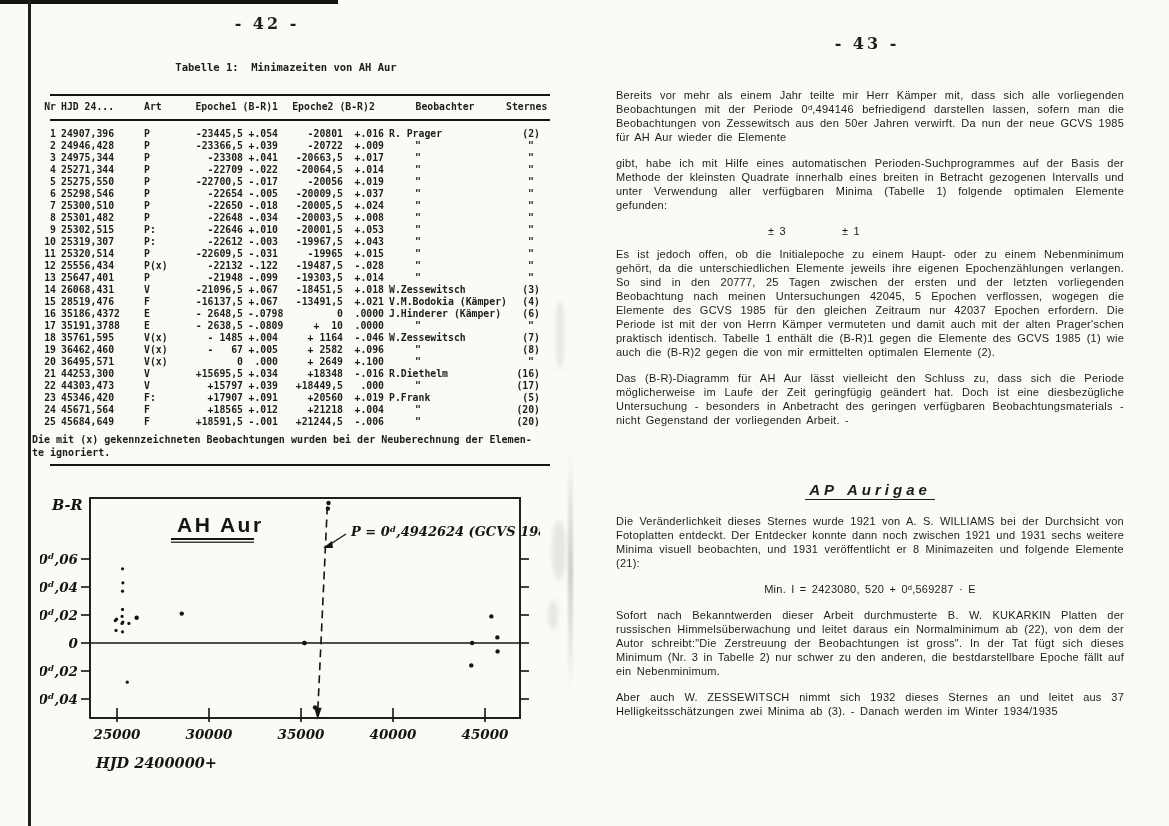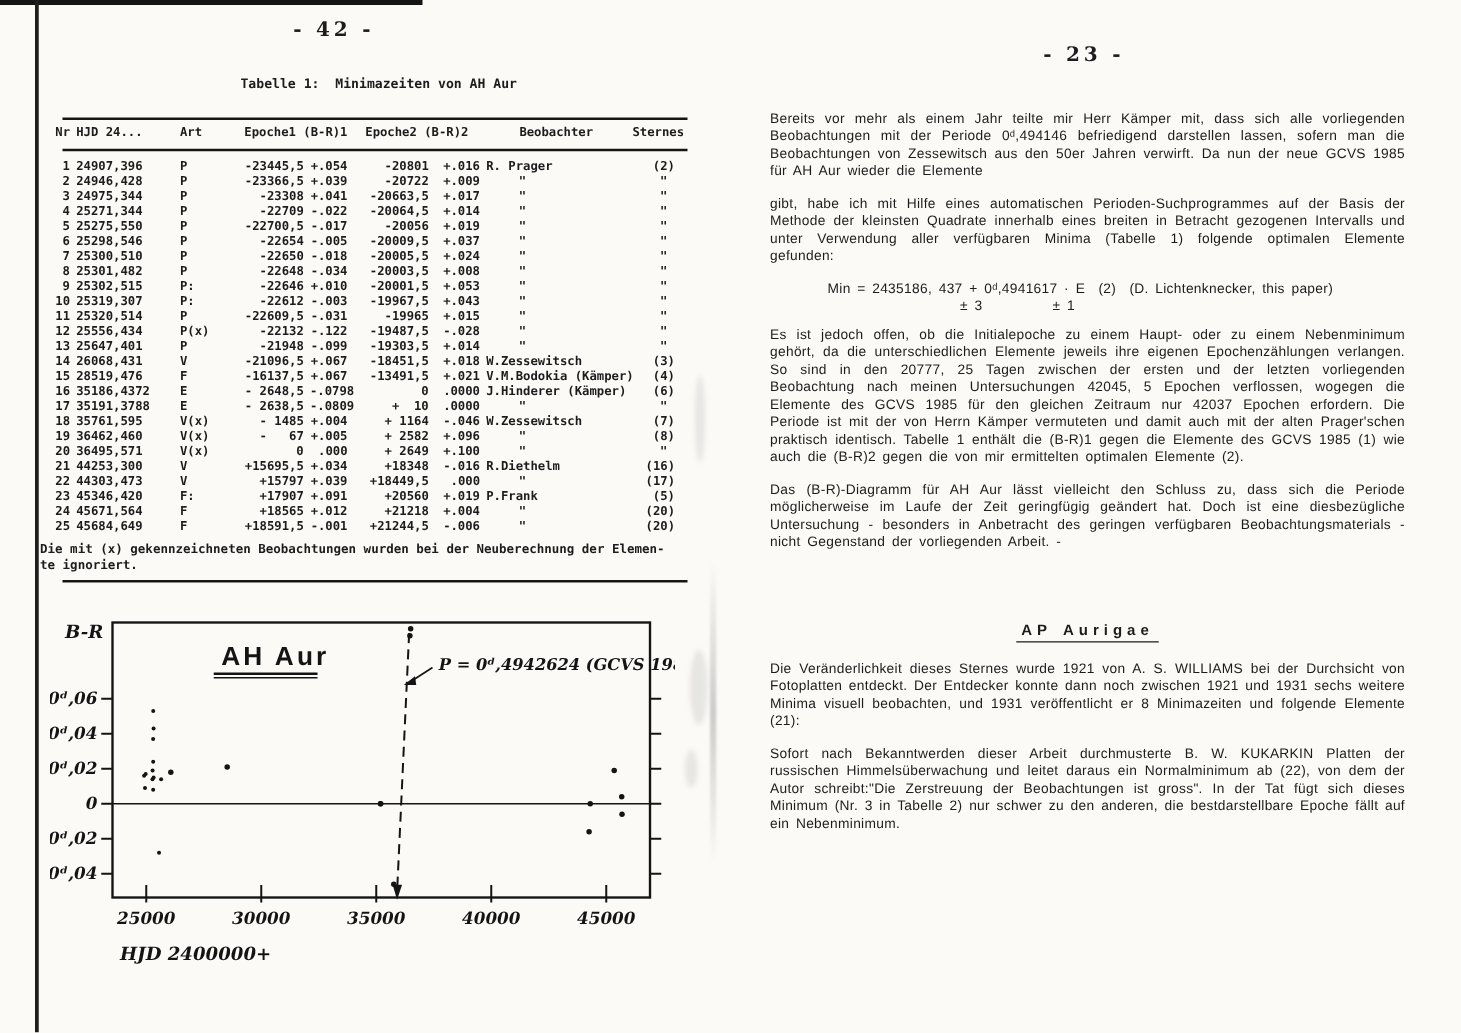--- a/index.html
+++ b/index.html
@@ -14,21 +14,21 @@
   .gutter-shadow{position:absolute;left:568px;top:450px;width:5px;height:240px;
     background:linear-gradient(to bottom,rgba(120,120,120,0),rgba(120,120,120,.35),rgba(120,120,120,0));
     filter:blur(1px);}
   .smudge{position:absolute;background:rgba(140,140,140,.18);border-radius:50%;filter:blur(2px);}
   
   .pagenum{position:absolute;width:110px;text-align:center;
     font:bold 16px "DejaVu Serif",serif;letter-spacing:3px;}
   #pn42{left:212px;top:14px;}
   #pn43{left:812px;top:34px;}
   
-  #tbl-title{position:absolute;left:57px;top:61px;width:492px;text-align:center;
+  #tbl-title{position:absolute;left:40px;top:61px;width:492px;text-align:center;
     font:bold 10.5px "DejaVu Sans Mono",monospace;white-space:pre;}
   .rule{position:absolute;left:50px;width:500px;background:#151515;}
   #rule-top{top:94px;height:2px;}
   #rule-mid{top:119px;height:1.6px;}
   #rule-bot{top:464px;height:1.6px;}
   .tbl-grid{display:grid;grid-template-columns:20px 78px 36px 58px 30px 60px 36px 112px 34px;
     column-gap:5px;font:bold 9.8px/12px "DejaVu Sans Mono",monospace;white-space:pre;}
   #tbl-head{position:absolute;left:36px;top:101px;width:516px;}
   #tbl-body{position:absolute;left:36px;top:128px;width:516px;}
   #tbl-body .row{display:contents;}
@@ -59,22 +59,22 @@
   
   #right-col{position:absolute;left:616px;top:88px;width:508px;
     font-size:11px;line-height:14px;letter-spacing:.25px;word-spacing:2px;text-align:justify;}
   #right-col p{margin:0 0 12px 0;}
   .formula{text-align:center;margin:2px 0 12px 0;white-space:pre;}
   .formula.left{text-align:left;padding-left:46px;margin-bottom:0;}
   .pm-row{position:relative;height:13px;margin-bottom:10px;}
   .pm-row span{position:absolute;top:0;}
   #pm-a{left:152px;} #pm-b{left:226px;}
   .section-heading-wrap{text-align:center;margin:56px 0 14px 0;}
-  .section-heading{display:inline-block;font-weight:bold;font-size:12px;
-    letter-spacing:4px;border-bottom:1.6px solid #1c1c1c;padding:0 4px 2px 4px;}
+  .section-heading{display:inline-block;font-weight:bold;font-size:15px;
+    letter-spacing:4px;border-bottom:1.6px solid #1c1c1c;padding:0 4px 2px 4px;font-style:italic;}
 </style>
 </head>
 <body>
 
 <div class="top-streak"></div>
 <div class="left-edge"></div>
 <div class="gutter-shadow"></div>
 <div class="smudge" style="left:552px;top:520px;width:14px;height:60px;"></div>
 <div class="smudge" style="left:548px;top:600px;width:10px;height:30px;"></div>
 <div class="smudge" style="left:556px;top:300px;width:8px;height:70px;"></div>
@@ -177,30 +177,31 @@
         <circle cx="288.52639999999997" cy="25" r="2.2" fill="#141414"></circle>
         <circle cx="431.2552" cy="187.4" r="2.2" fill="#141414"></circle>
         <circle cx="432.1752" cy="165" r="2.2" fill="#141414"></circle>
         <circle cx="451.3664" cy="138.4" r="2.2" fill="#141414"></circle>
         <circle cx="457.3648" cy="159.4" r="2.2" fill="#141414"></circle>
         <circle cx="457.604" cy="173.4" r="2.2" fill="#141414"></circle>
       </g>
 </svg>
 </div>
 
-<div class="pagenum" id="pn43">- 23 -</div>
+<div class="pagenum" id="pn43">- 43 -</div>
 
 <div id="right-col">
   <p>Bereits vor mehr als einem Jahr teilte mir Herr Kämper mit, dass sich alle vorliegenden Beobachtungen mit der Periode 0ᵈ,494146 befriedigend darstellen lassen, sofern man die Beobachtungen von Zessewitsch aus den 50er Jahren verwirft. Da nun der neue GCVS 1985 für AH Aur wieder die Elemente</p>
   <p>gibt, habe ich mit Hilfe eines automatischen Perioden-Suchprogrammes auf der Basis der Methode der kleinsten Quadrate innerhalb eines breiten in Betracht gezogenen Intervalls und unter Verwendung aller verfügbaren Minima (Tabelle 1) folgende optimalen Elemente gefunden:</p>
-  <div class="formula left">Min = 2435186, 437 + 0ᵈ,4941617 · E  (2)  (D. Lichtenknecker, this paper)</div>
   <div class="pm-row">
     <span id="pm-a">± 3</span>
     <span id="pm-b">± 1</span>
   </div>
   <p>Es ist jedoch offen, ob die Initialepoche zu einem Haupt- oder zu einem Nebenminimum gehört, da die unterschiedlichen Elemente jeweils ihre eigenen Epochenzählungen verlangen. So sind in den 20777, 25 Tagen zwischen der ersten und der letzten vorliegenden Beobachtung nach meinen Untersuchungen 42045, 5 Epochen verflossen, wogegen die Elemente des GCVS 1985 für den gleichen Zeitraum nur 42037 Epochen erfordern. Die Periode ist mit der von Herrn Kämper vermuteten und damit auch mit der alten Prager'schen praktisch identisch. Tabelle 1 enthält die (B-R)1 gegen die Elemente des GCVS 1985 (1) wie auch die (B-R)2 gegen die von mir ermittelten optimalen Elemente (2).</p>
   <p>Das (B-R)-Diagramm für AH Aur lässt vielleicht den Schluss zu, dass sich die Periode möglicherweise im Laufe der Zeit geringfügig geändert hat. Doch ist eine diesbezügliche Untersuchung - besonders in Anbetracht des geringen verfügbaren Beobachtungsmaterials - nicht Gegenstand der vorliegenden Arbeit. -</p>
   <div class="section-heading-wrap">
     <span class="section-heading">AP Aurigae</span>
   </div>
   <p>Die Veränderlichkeit dieses Sternes wurde 1921 von A. S. WILLIAMS bei der Durchsicht von Fotoplatten entdeckt. Der Entdecker konnte dann noch zwischen 1921 und 1931 sechs weitere Minima visuell beobachten, und 1931  veröffentlicht er 8 Minimazeiten und folgende Elemente (21):</p>
+  <div class="formula">Min. I = 2423080, 520 + 0ᵈ,569287 · E</div>
   <p>Sofort nach Bekanntwerden dieser Arbeit durchmusterte B. W. KUKARKIN Platten der russischen Himmelsüberwachung und leitet daraus ein Normalminimum ab (22), von dem der Autor schreibt:"Die Zerstreuung der Beobachtungen ist gross". In der Tat fügt sich dieses Minimum (Nr. 3 in Tabelle 2) nur schwer zu den anderen, die bestdarstellbare Epoche fällt auf ein Nebenminimum.</p>
+  <p>Aber auch W. ZESSEWITSCH nimmt sich 1932 dieses Sternes an und leitet aus 37 Helligkeitsschätzungen zwei Minima ab (3). - Danach werden im Winter 1934/1935</p>
 </div>
 
 </body></html>

